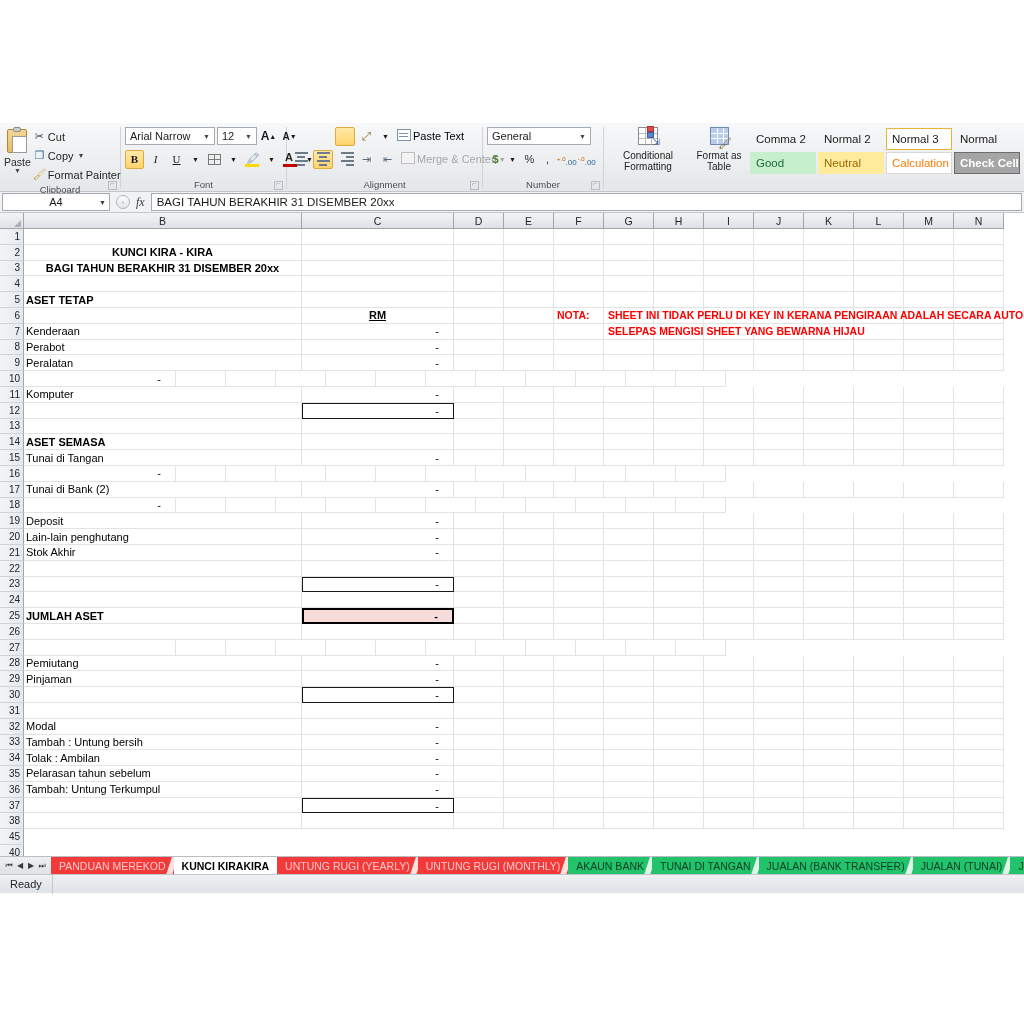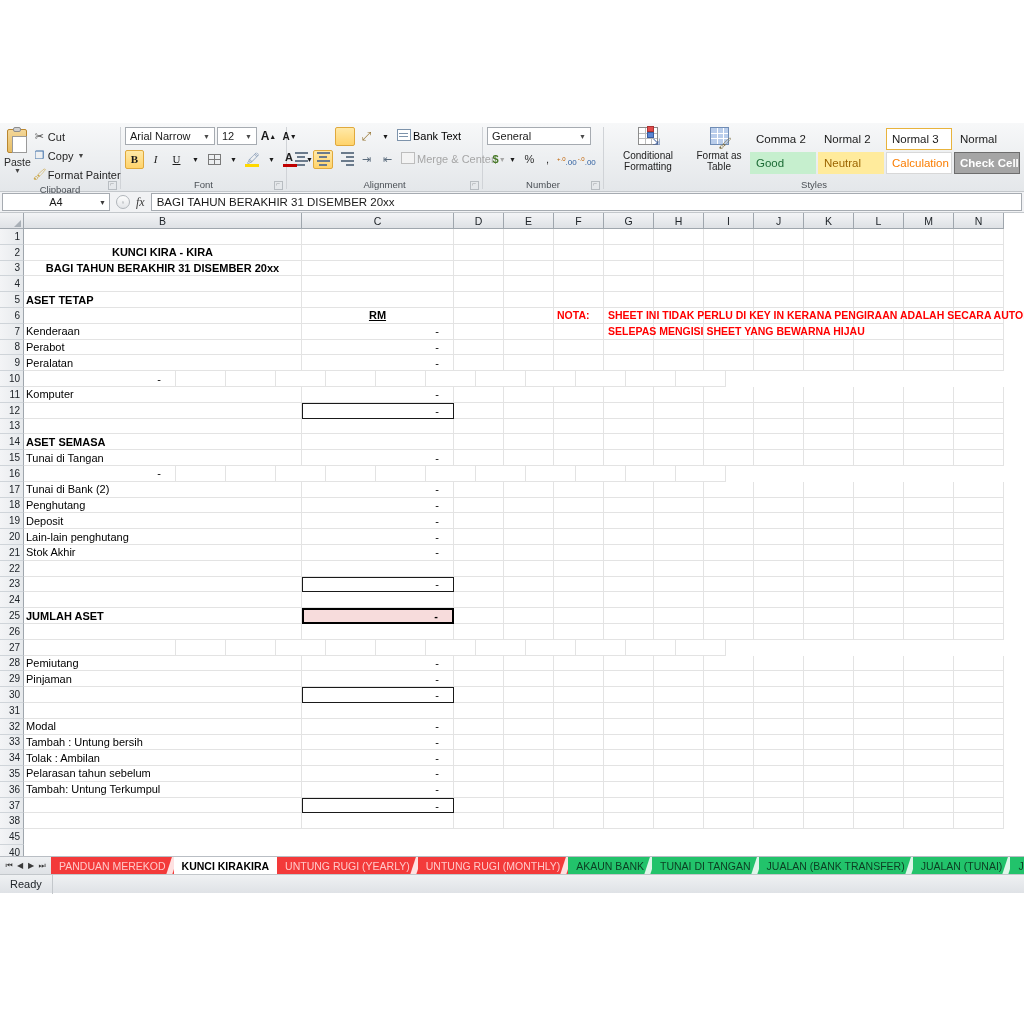--- a/index.html
+++ b/index.html
@@ -338,21 +338,21 @@
               <i></i>
             </div>
           <div class="alignbtn vbot on">
               <i></i>
               <i></i>
             </div>
           <div class="btn orientic">⤢</div>
           <div class="btn sm">▼</div>
           <div class="wraptext">
             <span class="ic"><span class="wrapbox"></span></span>
-            <span>Bank Text</span>
+            <span>Paste Text</span>
           </div>
         </div>
         <div class="row">
           <div class="alignbtn al-l">
               <i></i>
               <i></i>
               <i></i>
               <i></i>
             </div>
           <div class="alignbtn al-c on">
@@ -435,21 +435,20 @@
             <div class="scell plain">Normal</div>
           </div>
           <div class="stylerow">
             <div class="scell good">Good</div>
             <div class="scell neutral">Neutral</div>
             <div class="scell calc">Calculation</div>
             <div class="scell check">Check Cell</div>
           </div>
         </div>
       </div>
-      <div class="gcap">Styles</div>
     </div>
   </div>
 
   <div class="fbar">
     <div class="namebox">
       <span>A4</span>
       <span class="nb-ar">▼</span>
     </div>
     <div class="fxzone">
       <div class="rndbtn">◦</div>
@@ -772,21 +771,20 @@
             <div class="gcell" style="width: 50px;"></div>
             <div class="gcell" style="width: 50px;"></div>
             <div class="gcell" style="width: 50px;"></div>
             <div class="gcell" style="width: 50px;"></div>
             <div class="gcell" style="width: 50px;"></div>
             <div class="gcell" style="width: 50px;"></div>
             <div class="gcell" style="width: 50px;"></div>
             <div class="gcell" style="width: 50px;"></div>
           </div>
           <div class="grow">
-            <div class="gcell" style="width: 278px;">Penghutang</div>
             <div class="gcell dash" style="width: 152px;">-</div>
             <div class="gcell" style="width: 50px;"></div>
             <div class="gcell" style="width: 50px;"></div>
             <div class="gcell" style="width: 50px;"></div>
             <div class="gcell" style="width: 50px;"></div>
             <div class="gcell" style="width: 50px;"></div>
             <div class="gcell" style="width: 50px;"></div>
             <div class="gcell" style="width: 50px;"></div>
             <div class="gcell" style="width: 50px;"></div>
             <div class="gcell" style="width: 50px;"></div>

